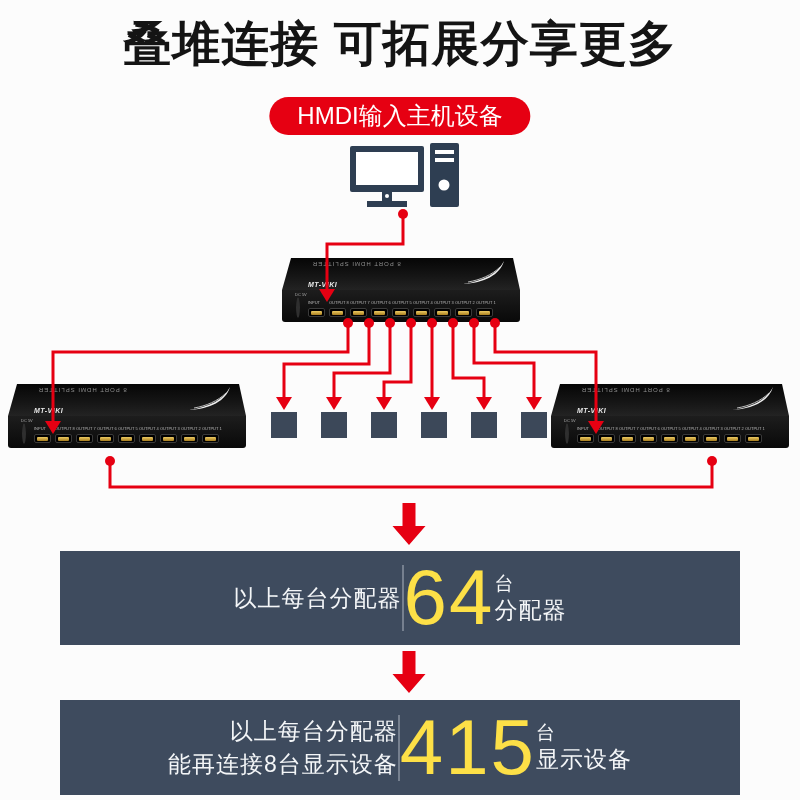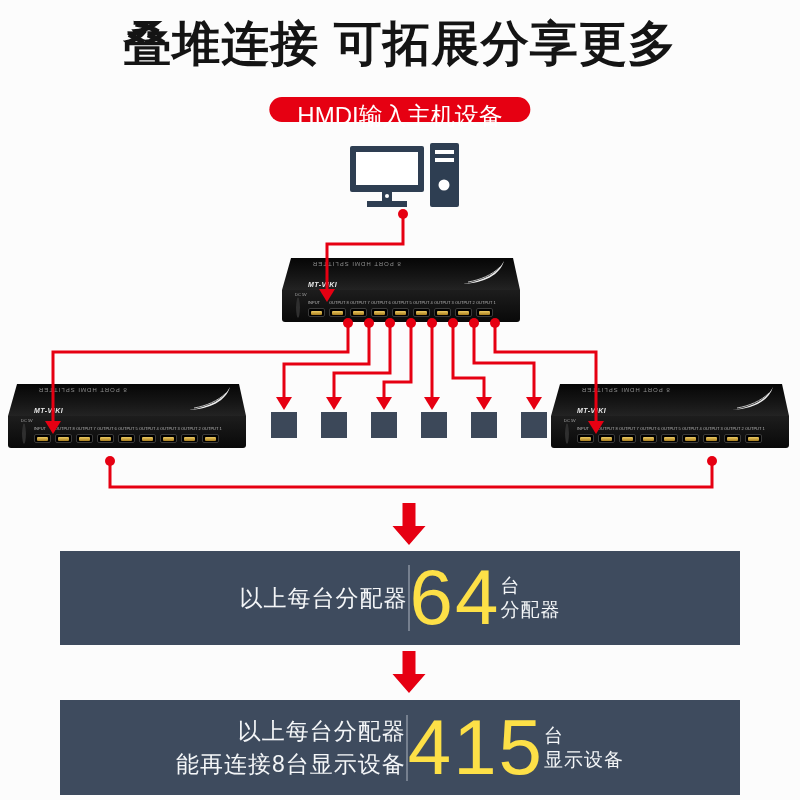--- a/index.html
+++ b/index.html
@@ -6,21 +6,21 @@
   #stage{
     position:relative;width:800px;height:800px;background:#fcfcfc;overflow:hidden;
     font-family:"Liberation Sans","DejaVu Sans",sans-serif;
   }
   .page-title{
     position:absolute;top:12px;left:0;right:0;text-align:center;
     font-size:48px;font-weight:700;color:#141414;letter-spacing:1px;white-space:nowrap;
   }
   .badge{
     position:absolute;top:97px;left:50%;transform:translateX(-50%);
-    height:25px;line-height:38px;padding:0 28px;border-radius:19px;
+    height:38px;line-height:38px;padding:0 28px;border-radius:19px;
     background:#e60012;color:#ffffff;font-size:24px;text-align:center;white-space:nowrap;z-index:2;
   }
   .computer{position:absolute;left:346px;top:140px;z-index:3;}
   
   .device{position:absolute;width:238px;height:64px;z-index:4;}
   .device-top{
     position:relative;height:32px;
     background:linear-gradient(180deg,#060606 0%,#151515 55%,#232323 100%);
     clip-path:polygon(9px 0,231px 0,238px 32px,0 32px);
   }
@@ -56,21 +56,21 @@
   
   .banner{
     position:absolute;left:60px;width:680px;background:#3e4b5e;color:#f4f6f8;
     display:flex;align-items:center;justify-content:center;z-index:2;
   }
   .banner-caption{text-align:right;font-size:23px;line-height:33px;letter-spacing:1px;}
   .banner-divider{width:2px;height:66px;background:#76808f;}
   .banner-number{font-size:78px;font-weight:200;line-height:.92;letter-spacing:2px;color:#fde047;}
   .banner-units{display:flex;flex-direction:column;justify-content:center;line-height:1.25;}
   .banner-unit{font-size:19px;}
-  .banner-unit-label{font-size:19px;letter-spacing:1px;}
+  .banner-unit-label{font-size:23px;letter-spacing:1px;}
 </style>
 </head>
 <body>
 
 <div id="stage">
 
   <div class="page-title">叠堆连接 可拓展分享更多</div>
 
   <div class="badge">HMDI输入主机设备</div>
 

